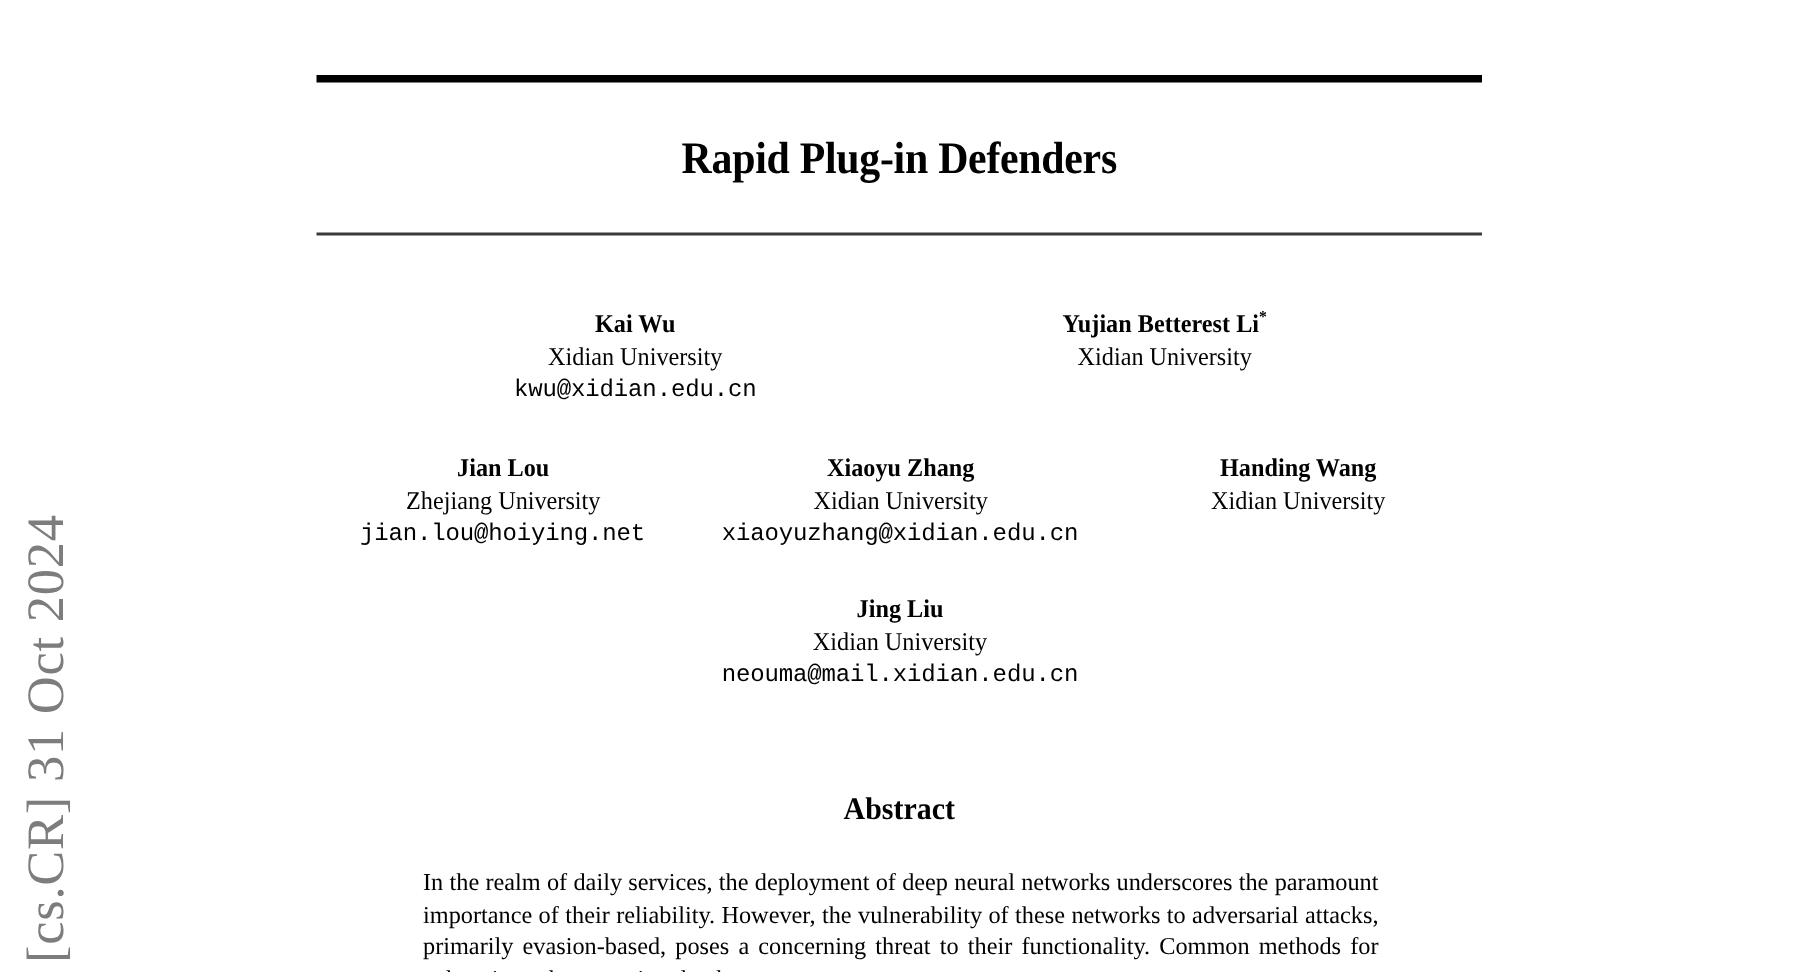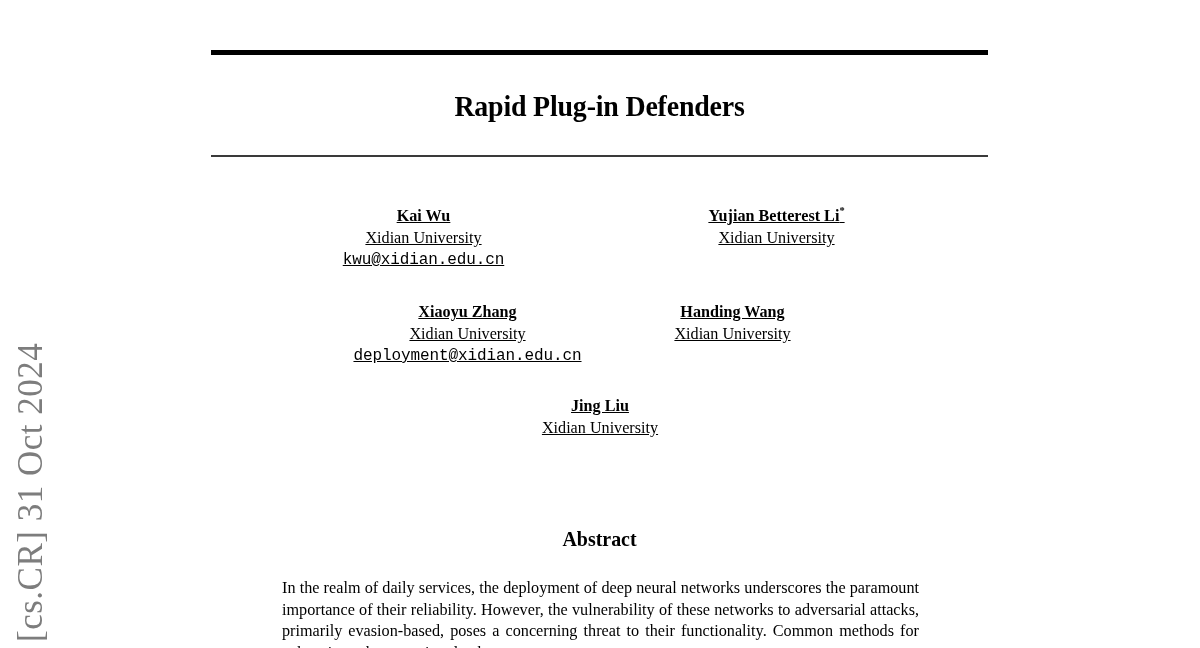--- a/index.html
+++ b/index.html
@@ -82,21 +82,20 @@
   #authors {
     position: absolute;
     left: 150px;
     top: 205px;
     width: 900px;
   }
   .author-row {
     display: flex;
     justify-content: center;
     width: 100%;
-    text-decoration: underline;
   }
   .author-row.row-1 { margin-bottom: 30px; }
   .author-row.row-2 { margin-bottom: 28px; }
   .author-block {
     text-align: center;
     box-sizing: border-box;
     padding: 0 6px;
   }
   .row-1 .author-block { width: 353px; }
   .row-2 .author-block { width: 265px; }
@@ -179,34 +178,40 @@
         <div class="author-email">kwu@xidian.edu.cn</div>
       </div>
       <div class="author-block">
         <div class="author-name"><span>Yujian Betterest Li</span><span class="affil-mark">*</span></div>
         <div class="author-affil">Xidian University</div>
       </div>
     </div>
 
     <div class="author-row row-2">
       <div class="author-block">
+        <div class="author-name"><span>Jian Lou</span><span class="affil-mark"></span></div>
+        <div class="author-affil">Zhejiang University</div>
+        <div class="author-email">jian.lou@hoiying.net</div>
+      </div>
+      <div class="author-block">
         <div class="author-name"><span>Xiaoyu Zhang</span><span class="affil-mark"></span></div>
         <div class="author-affil">Xidian University</div>
-        <div class="author-email">deployment@xidian.edu.cn</div>
+        <div class="author-email">xiaoyuzhang@xidian.edu.cn</div>
       </div>
       <div class="author-block">
         <div class="author-name"><span>Handing Wang</span><span class="affil-mark"></span></div>
         <div class="author-affil">Xidian University</div>
       </div>
     </div>
 
     <div class="author-row row-3">
       <div class="author-block">
         <div class="author-name"><span>Jing Liu</span><span class="affil-mark"></span></div>
         <div class="author-affil">Xidian University</div>
+        <div class="author-email">neouma@mail.xidian.edu.cn</div>
       </div>
     </div>
 
   </div>
 
   <div id="abstract-heading">Abstract</div>
   <div id="abstract-body">
     <p>In the realm of daily services, the deployment of deep neural networks underscores the paramount importance of their reliability. However, the vulnerability of these networks to adversarial attacks, primarily evasion-based, poses a concerning threat to their functionality. Common methods for enhancing robustness involve heavy</p>
   </div>
 

